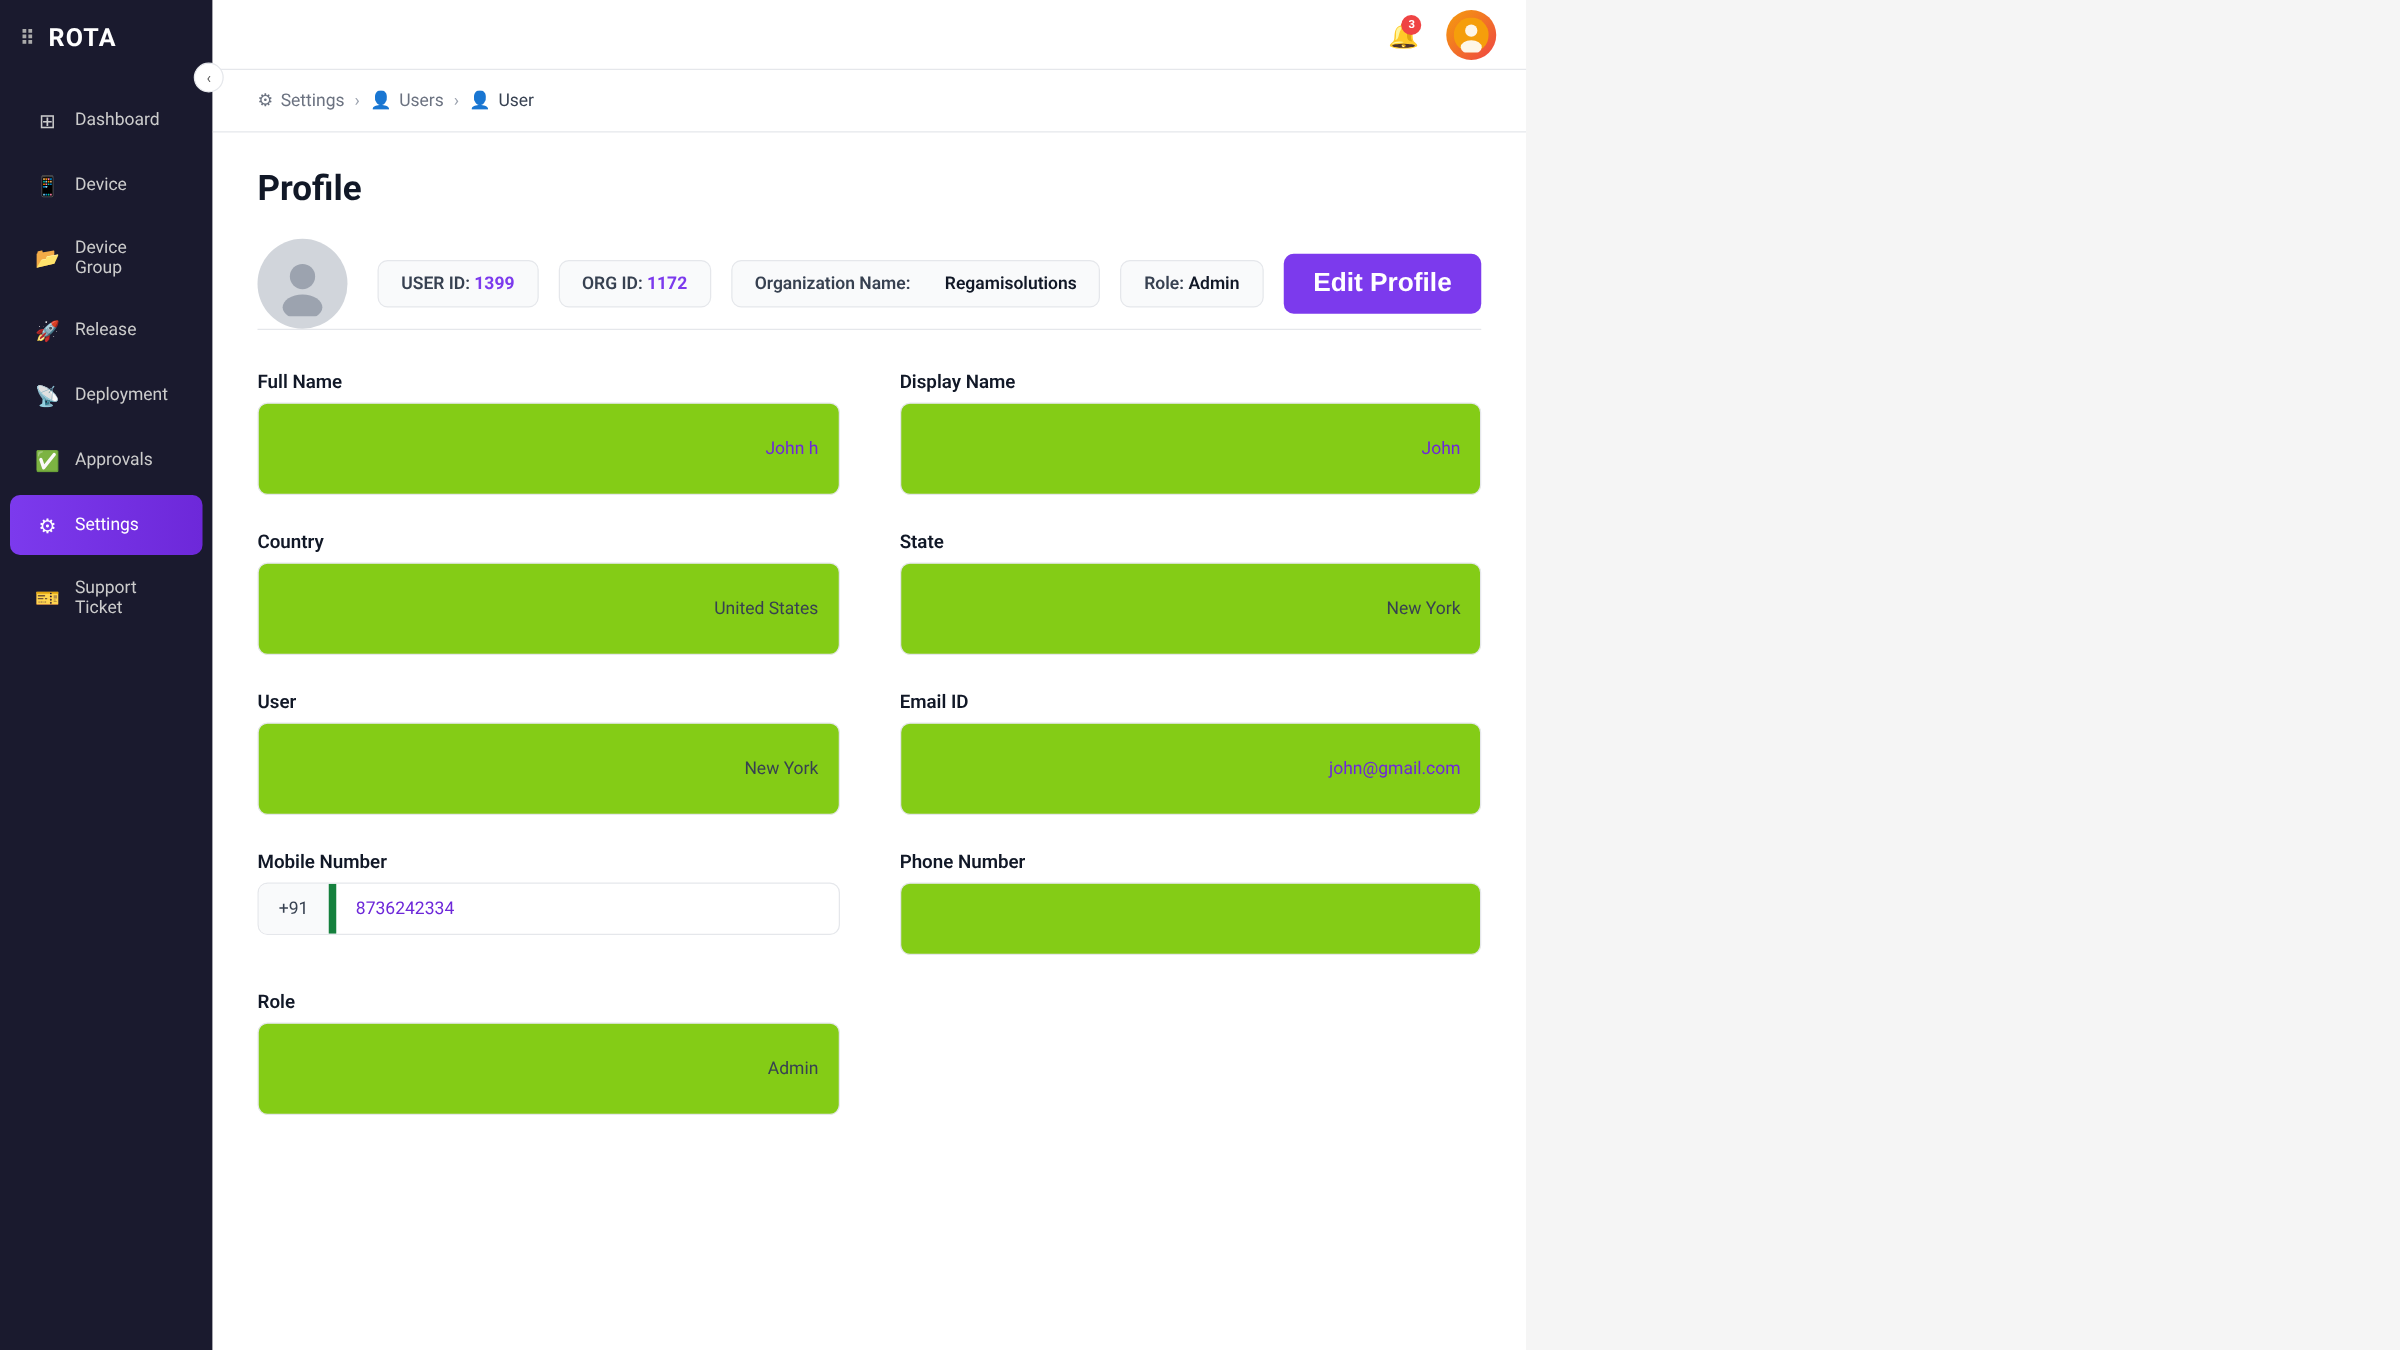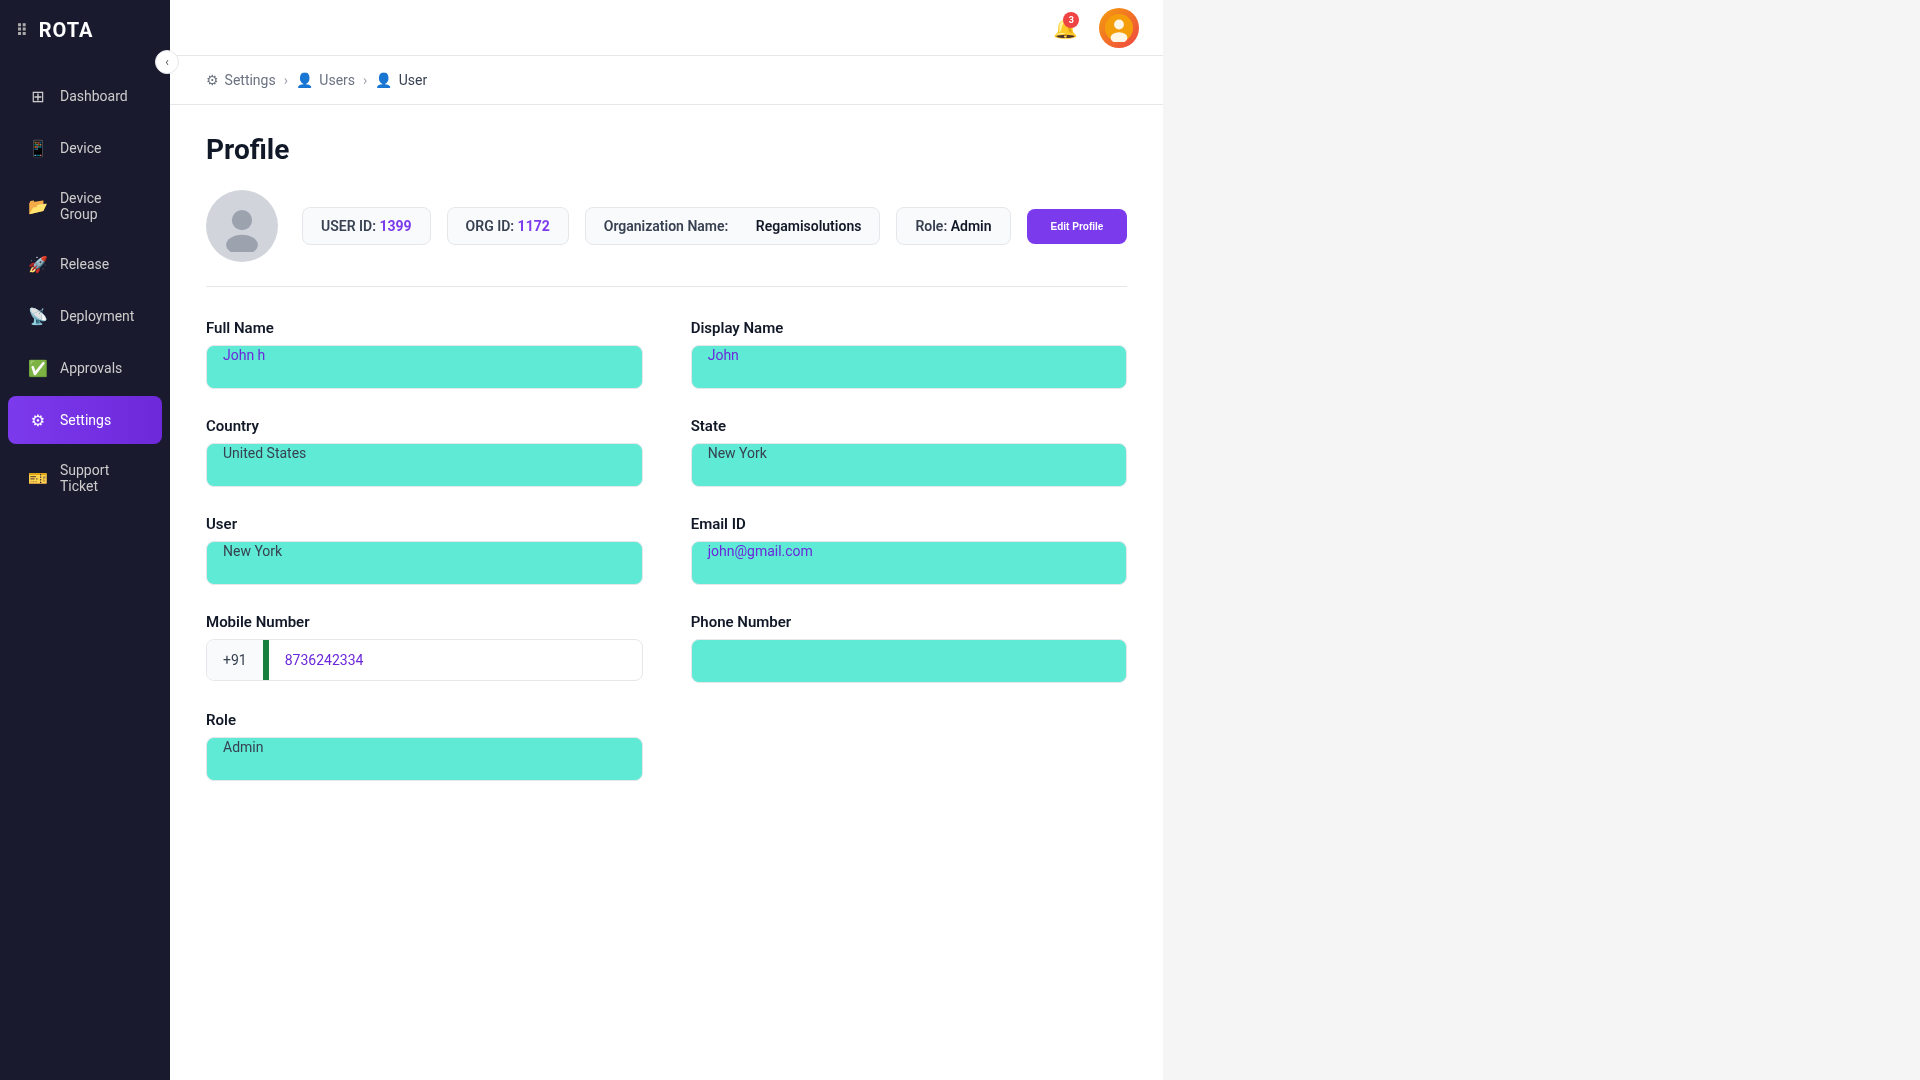--- a/index.html
+++ b/index.html
@@ -183,21 +183,20 @@
       color: #111827;
       margin-bottom: 24px;
     }
 
     
     .user-info-bar {
       display: flex;
       align-items: center;
       gap: 24px;
       margin-bottom: 32px;
-      padding-bottom: 24px;
       border-bottom: 1px solid #e5e7eb;
     }
     .user-avatar-large {
       width: 72px;
       height: 72px;
       border-radius: 50%;
       background: #d1d5db;
       display: flex;
       align-items: center;
       justify-content: center;
@@ -220,46 +219,47 @@
     }
     .meta-badge span { font-weight: 700; color: #111827; }
     .meta-badge .label { font-weight: 600; color: #374151; }
     .edit-profile-btn {
       margin-left: auto;
       background: #7c3aed;
       color: #fff;
       border: none;
       border-radius: 8px;
       padding: 12px 24px;
-      font-size: 10px;
+      font-size: 21px;
       font-weight: 600;
       cursor: pointer;
       white-space: nowrap;
     }
 
     
     .form-grid {
       display: grid;
       grid-template-columns: 1fr 1fr;
       gap: 28px 48px;
     }
     .form-field { display: flex; flex-direction: column; gap: 8px; }
     .form-label {
       font-size: 15px;
       font-weight: 600;
       color: #111827;
     }
     .form-value {
       border: 1px solid #e5e7eb;
       border-radius: 8px;
-      padding: 1px 16px;
+      padding: 28px 16px;
       font-size: 14px;
       color: #6d28d9;
-      background: #5eead4;
+      background: #84cc16;
       min-height: 44px;
+      text-align: right;
     }
     .form-value.plain { color: #374151; }
     .form-value.email { color: #6d28d9; }
     .mobile-group {
       display: flex;
       gap: 0;
       border: 1px solid #e5e7eb;
       border-radius: 8px;
       overflow: hidden;
     }

